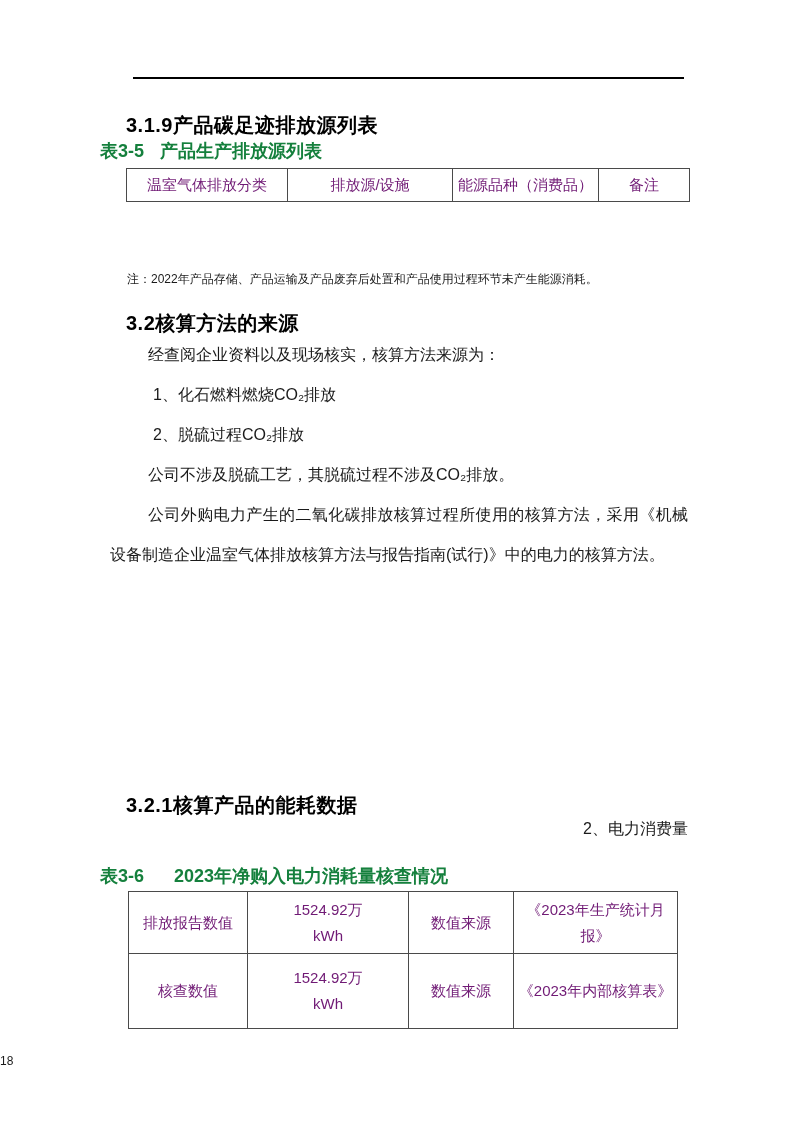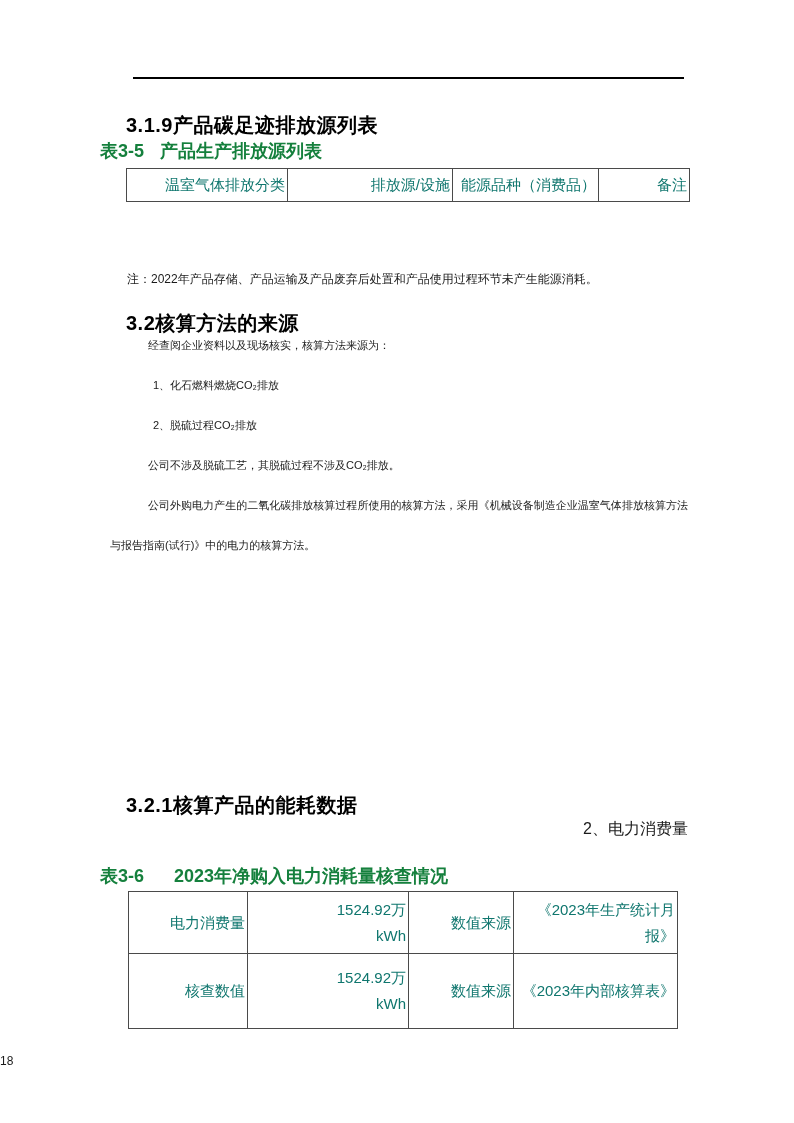--- a/index.html
+++ b/index.html
@@ -28,37 +28,37 @@
     text-align:left;font-size:18px;font-weight:bold;color:#15803d;
     line-height:26px;white-space:nowrap;
   }
   .cap35{top:138px;}
   .cap36{top:863px;}
   .gap16{display:inline-block;width:16px;}
   .gap30{display:inline-block;width:30px;}
   table{border-collapse:collapse;table-layout:fixed;position:absolute;}
   td{
     border:1px solid #4a4a4a;
-    text-align:right;vertical-align:middle;
-    padding:0 2px;font-size:15px;color:#0f766e;line-height:26px;
+    text-align:center;vertical-align:middle;
+    padding:0 2px;font-size:15px;color:#701a75;line-height:26px;
   }
   .t35{left:126px;top:168px;width:563px;}
   .t35 .head-row td{height:32px;}
   .t35 .data-row td{height:60px;}
   .t36{left:128px;top:891px;width:549px;}
   .t36 .row1 td{height:61px;}
   .t36 .row2 td{height:74px;}
   .pre{white-space:pre-line;}
   .note{
     position:absolute;left:127px;top:271px;width:560px;margin:0;
     font-size:12px;color:#1a1a1a;line-height:16px;
   }
   .body-flow{
-    position:absolute;left:110px;top:325px;width:578px;
-    font-size:11px;line-height:40px;text-align:justify;
+    position:absolute;left:110px;top:335px;width:578px;
+    font-size:16px;line-height:40px;text-align:justify;
   }
   .body-flow p{margin:0;}
   .indent-p{text-indent:38px;}
   .indent-item{text-indent:43px;}
   .item-elec{
     position:absolute;left:110px;top:809px;width:578px;margin:0;
     font-size:16px;line-height:40px;text-indent:43px;text-align:right;
   }
   .page-number{
     position:absolute;left:0;top:1053px;width:794px;margin:0;
@@ -117,21 +117,21 @@
 
   <table class="t36">
     <colgroup>
       <col style="width:119px">
         <col style="width:161px">
         <col style="width:105px">
         <col style="width:164px">
     </colgroup>
     <tbody>
       <tr class="row1">
-        <td>电力消费量</td>
+        <td>排放报告数值</td>
         <td class="pre">1524.92万
 kWh</td>
         <td>数值来源</td>
         <td>《2023年生产统计月报》</td>
       </tr>
       <tr class="row2">
         <td>核查数值</td>
         <td class="pre">1524.92万
 kWh</td>
         <td>数值来源</td>

